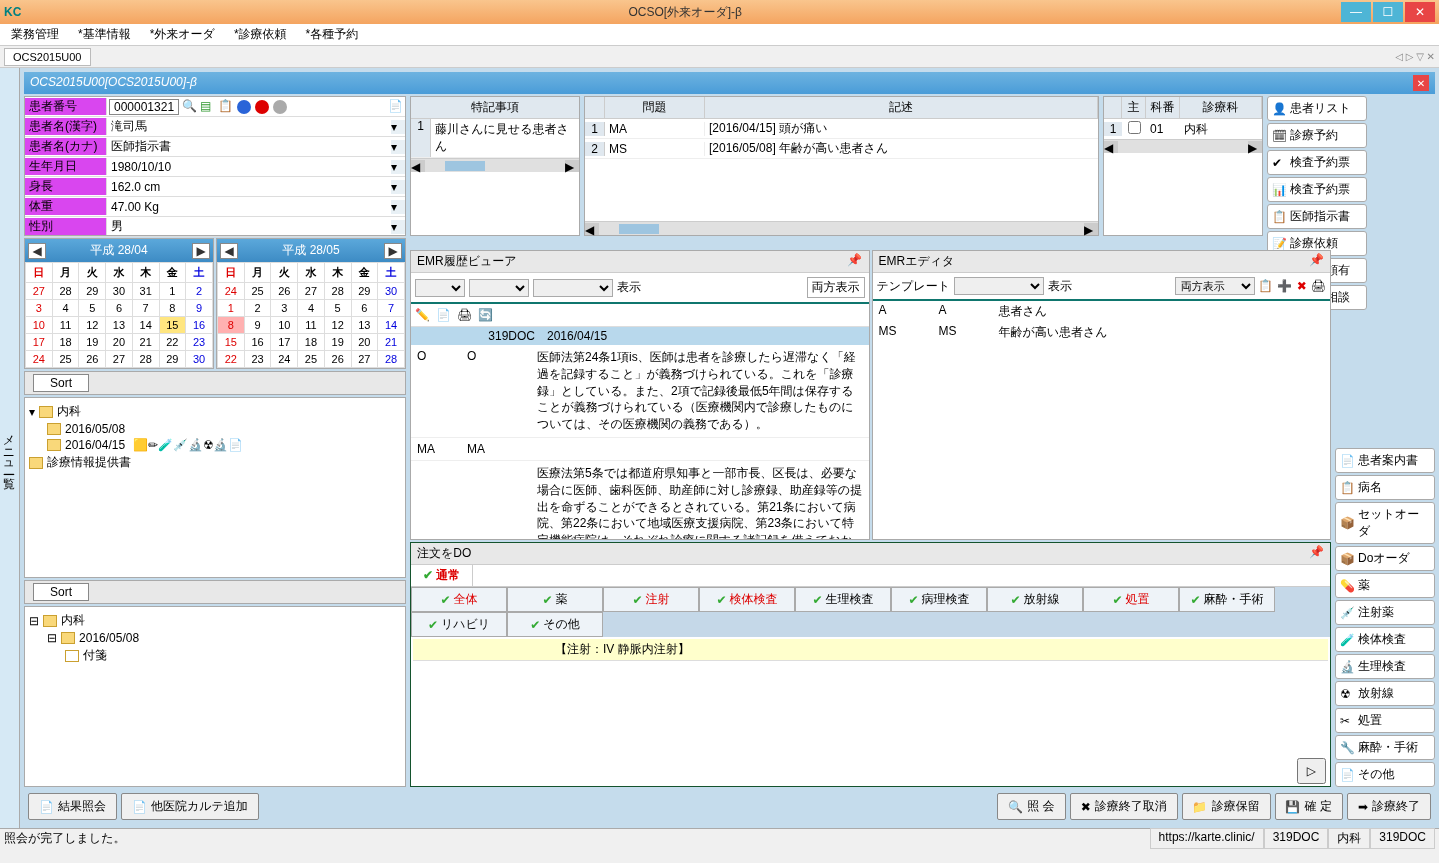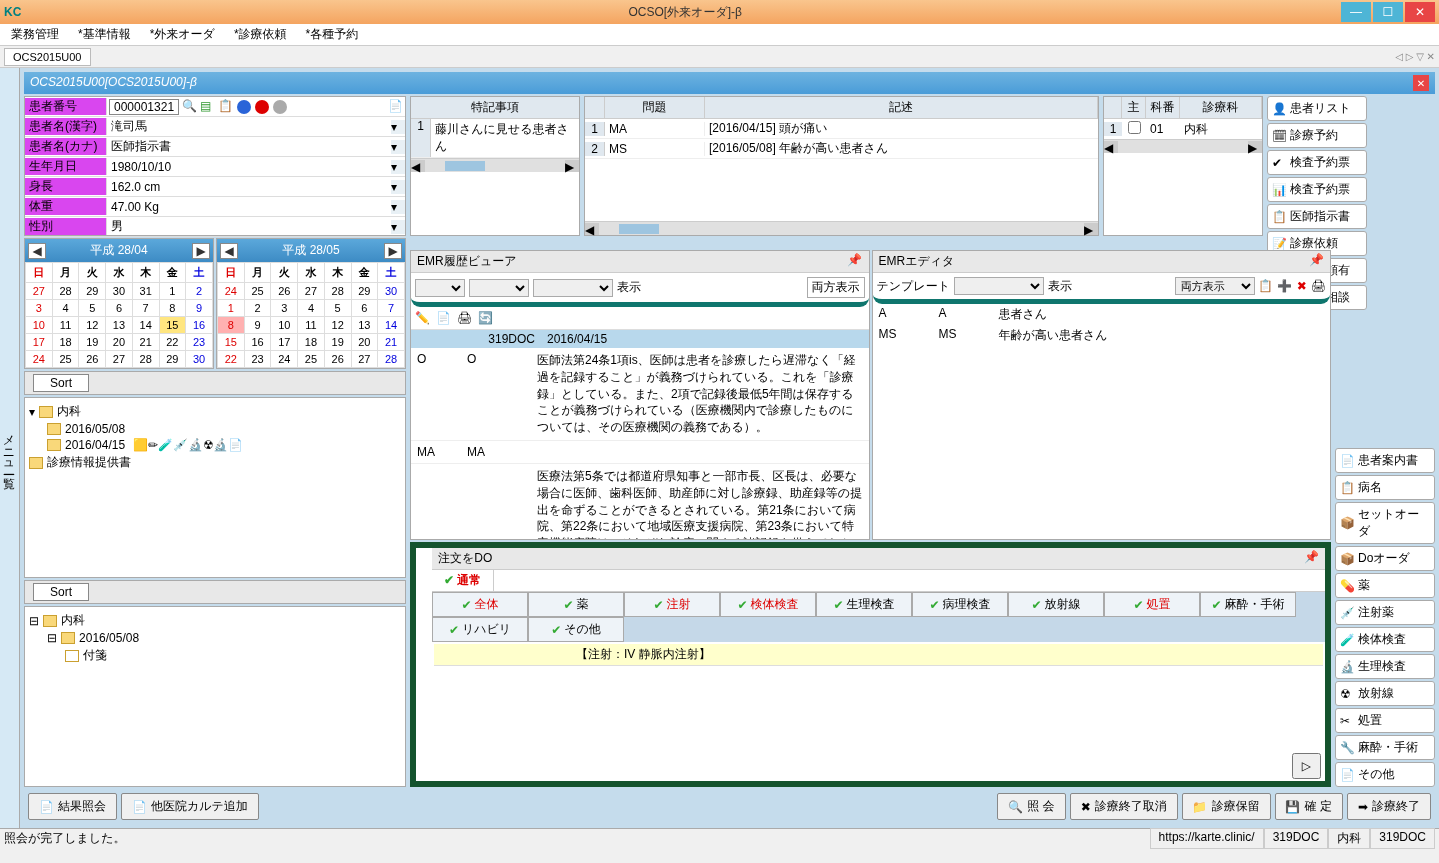--- a/index.html
+++ b/index.html
@@ -83,36 +83,36 @@
 .tree-box .folder { display: flex; align-items: center; gap: 4px; padding: 1px 0; }
 .tree-box .folder .ficon { width: 14px; height: 12px; background: #f9d87a; border: 1px solid #caa030; }
 .tree-box .indent1 { margin-left: 18px; }
 .tree-box .indent2 { margin-left: 36px; }
 .tree-box .mini-icons { margin-left: 4px; }
 
 .center-col { flex: 1; display: flex; flex-direction: column; gap: 2px; }
 .emr-pane { display: flex; gap: 2px; height: 290px; margin-top: 12px; }
 .emr-box { flex: 1; background: #fff; border: 1px solid #aaa; display: flex; flex-direction: column; }
 .emr-box .ttl { background: #e8e8e8; padding: 2px 6px; border-bottom: 1px solid #ccc; display: flex; justify-content: space-between; }
-.emr-box .toolbar { padding: 4px; display: flex; align-items: center; gap: 4px; border-bottom: 5px solid #0f766e; border-radius: 9px; }
+.emr-box .toolbar { padding: 4px; display: flex; align-items: center; gap: 4px; border-bottom: 2px solid #0f766e; }
 .emr-box .toolbar select, .emr-box .toolbar input { border: 1px solid #aaa; padding: 1px; font-size: 11px; }
 .emr-box .iconrow { padding: 4px; display: flex; gap: 6px; border-bottom: 1px solid #ddd; }
 .emr-box .iconrow span { cursor: pointer; }
 .emr-box .content { flex: 1; overflow: auto; }
 .emr-box .date-hdr { background: #b8d8ec; padding: 2px 6px; display: flex; }
 .emr-box .date-hdr .docid { width: 130px; text-align: right; padding-right: 12px; }
 .emr-box .erow { display: flex; padding: 4px 6px; border-bottom: 1px solid #eee; }
 .emr-box .erow .c1 { width: 50px; }
 .emr-box .erow .c2 { width: 70px; }
 .emr-box .erow .txt { flex: 1; line-height: 1.4; }
 .emr-box .editor-row { display: flex; padding: 2px 6px; }
 .emr-box .editor-row .c1 { width: 60px; }
 .emr-box .editor-row .c2 { width: 60px; }
 
-.order-box { flex: 1; background: #fff; border: 6px solid #14532d; display: flex; flex-direction: column; padding-left: 16px; }
+.order-box { flex: 1; background: #fff; border: 1px solid #14532d; display: flex; flex-direction: column; }
 .order-box .ttl { background: #e8e8e8; padding: 2px 6px; border-bottom: 1px solid #ccc; display: flex; justify-content: space-between; }
 .order-box .tabs { display: flex; border-bottom: 1px solid #ccc; }
 .order-box .tabs .tab { padding: 2px 12px; border-right: 1px solid #ccc; cursor: pointer; }
 .order-box .tabs .tab.active { color: #d00; font-weight: bold; }
 .order-box .tabs .tab .chk { color: #3a3; margin-right: 3px; }
 .order-box .filters { display: flex; flex-wrap: wrap; background: #c5d8e8; }
 .order-box .filters .fbtn { width: 96px; padding: 3px 4px; border: 1px solid #aaa; background: #eef3f8; text-align: center; cursor: pointer; display: flex; align-items: center; justify-content: center; gap: 3px; }
 .order-box .filters .fbtn.red { color: #d00; }
 .order-box .orders { flex: 1; overflow: auto; padding: 2px; }
 .order-box .oline { display: flex; border-bottom: 1px solid #ddd; padding: 2px; }

